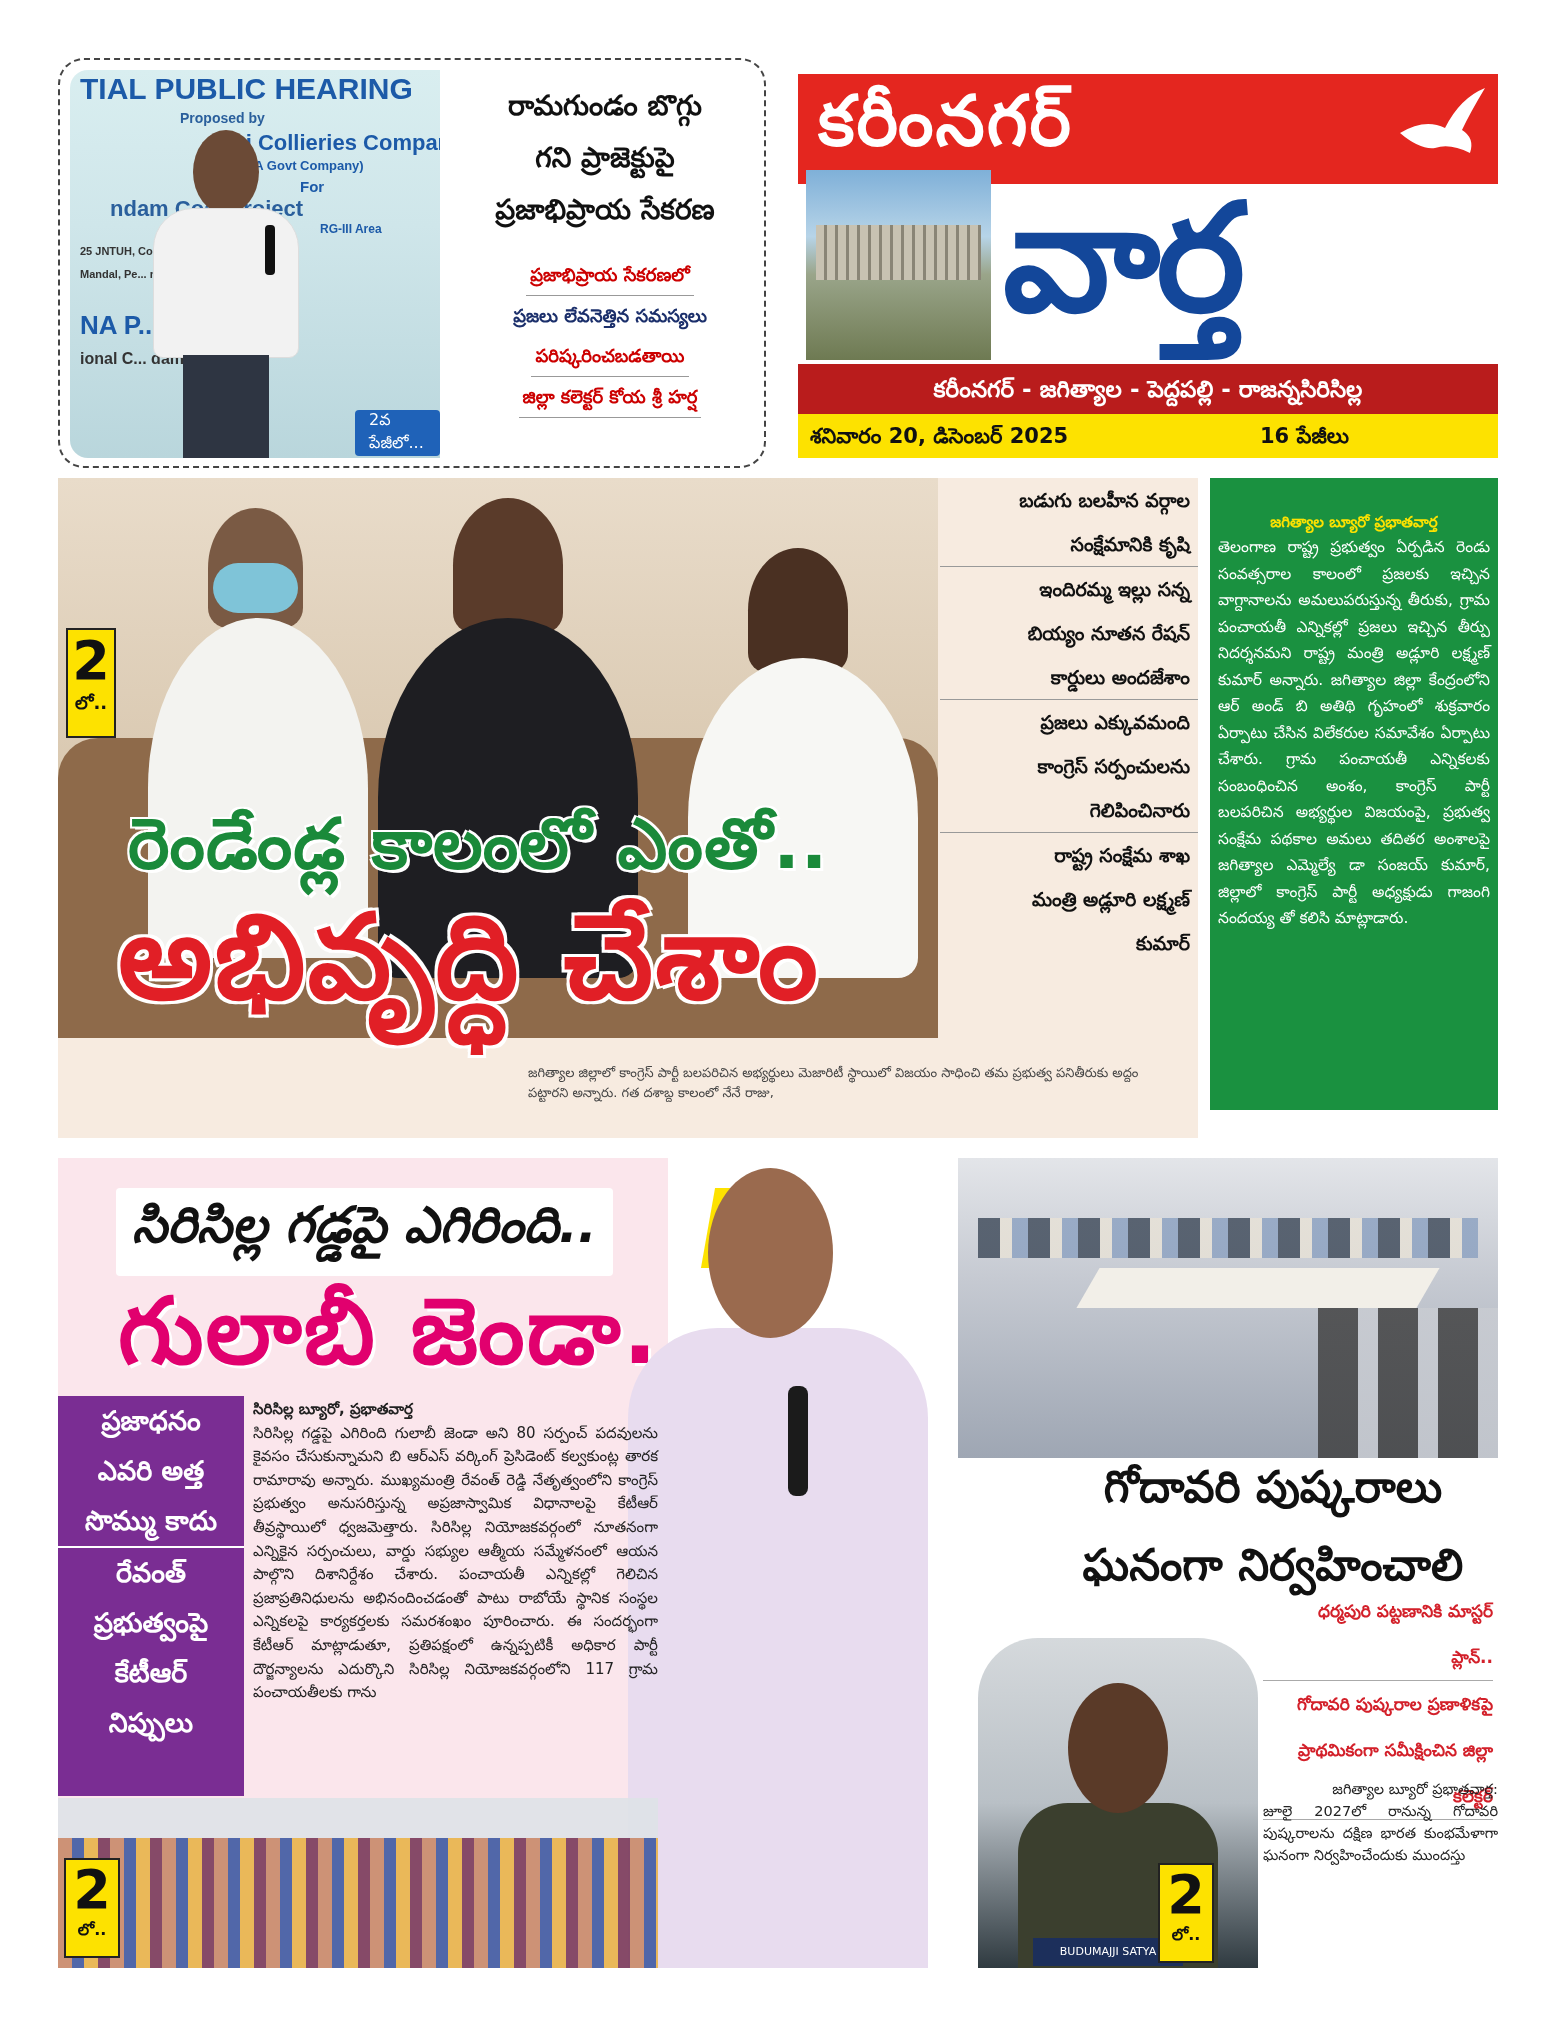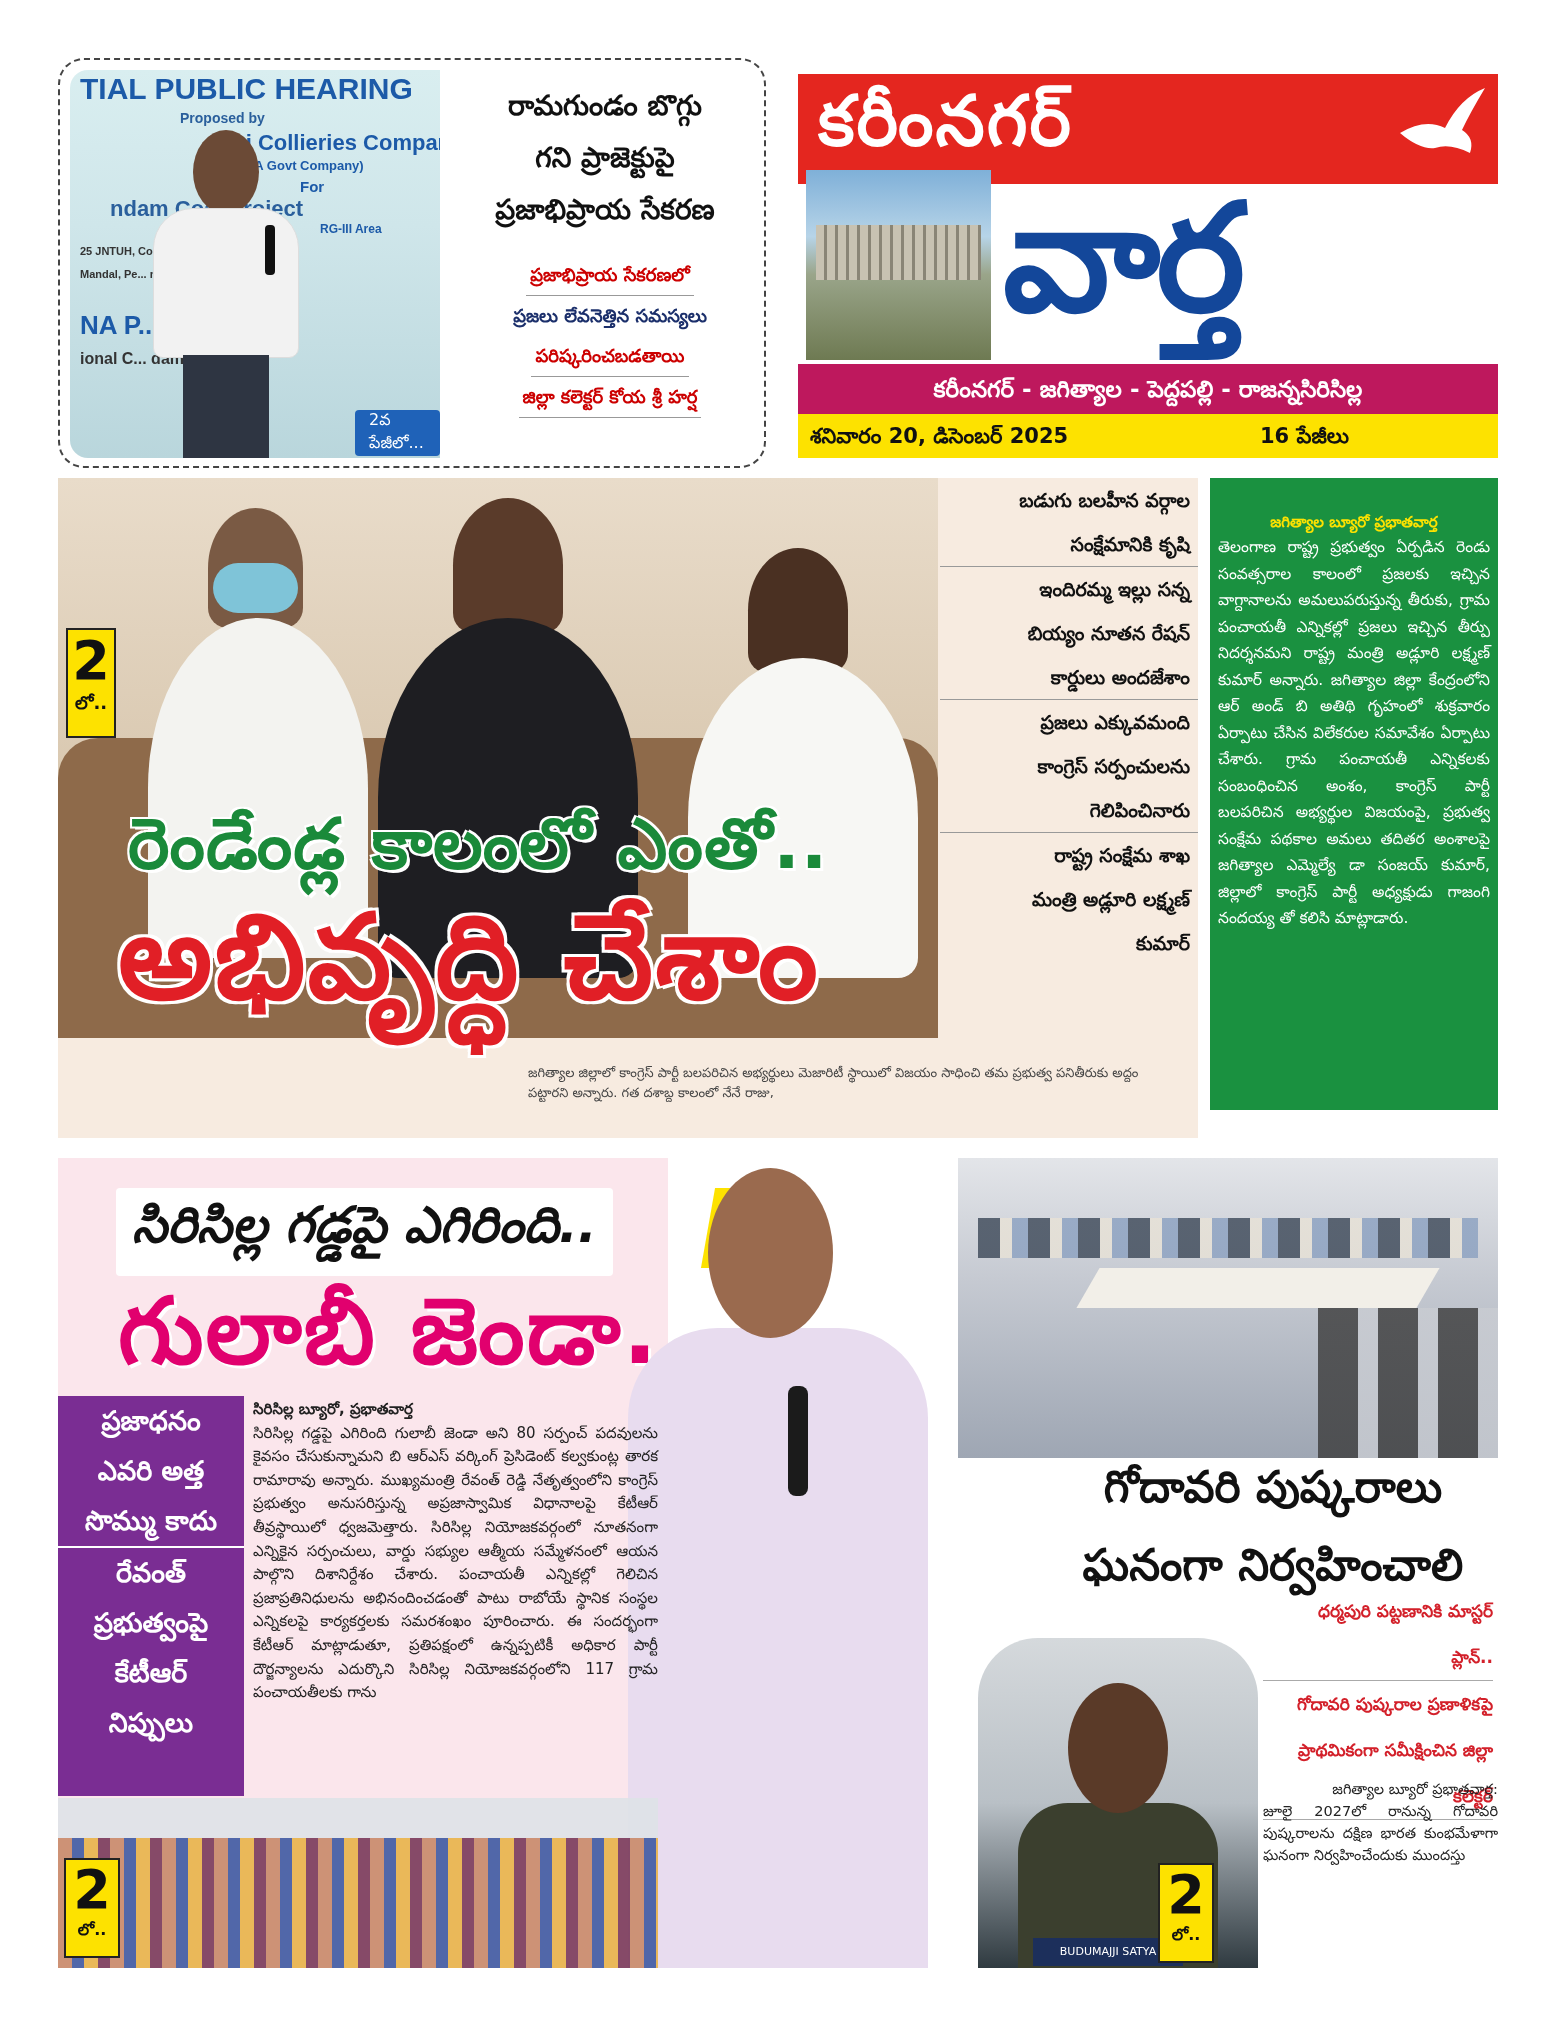--- a/index.html
+++ b/index.html
@@ -37,21 +37,21 @@
   
   .masthead { position: absolute; left: 798px; top: 58px; width: 700px; height: 400px; }
   .mast-red { position: absolute; left: 0; top: 0; width: 700px; height: 110px; background: #e4261f; margin-top: 16px; }
   .mast-name1 { position: absolute; left: 20px; top: 6px; font-size: 70px; font-weight: bold; color: #fff; letter-spacing: 2px; }
   .dove { position: absolute; right: 8px; top: 4px; width: 100px; height: 100px; }
   .mast-photo { position: absolute; left: 8px; top: 112px; width: 185px; height: 190px;
     background: linear-gradient(180deg, #7fb0d8 0%, #b7d4e8 35%, #9aa58a 55%, #6e7a52 100%); }
   .dam { position: absolute; left: 10px; top: 55px; width: 165px; height: 55px; background: repeating-linear-gradient(90deg,#c8c2b2 0 8px,#8a8576 8px 11px); }
   .mast-name2 { position: absolute; left: 205px; top: 100px; font-size: 150px; font-weight: 900; color: #13479a; line-height: 200px; letter-spacing: -4px; }
   .mast-districts {
-    position: absolute; left: 0; top: 306px; width: 700px; height: 50px; background: #be185d;
+    position: absolute; left: 0; top: 306px; width: 700px; height: 50px; background: #b91c1c;
     color: #fff; font-size: 23px; font-weight: bold; text-align: center; line-height: 50px;
   }
   .mast-dateline {
     position: absolute; left: 0; top: 356px; width: 700px; height: 44px; background: #fde200;
     font-size: 21px; font-weight: bold; line-height: 44px; color: #111;
   }
   .mast-dateline .date { position: absolute; left: 12px; }
   .mast-dateline .pages { position: absolute; left: 462px; }
 
   

